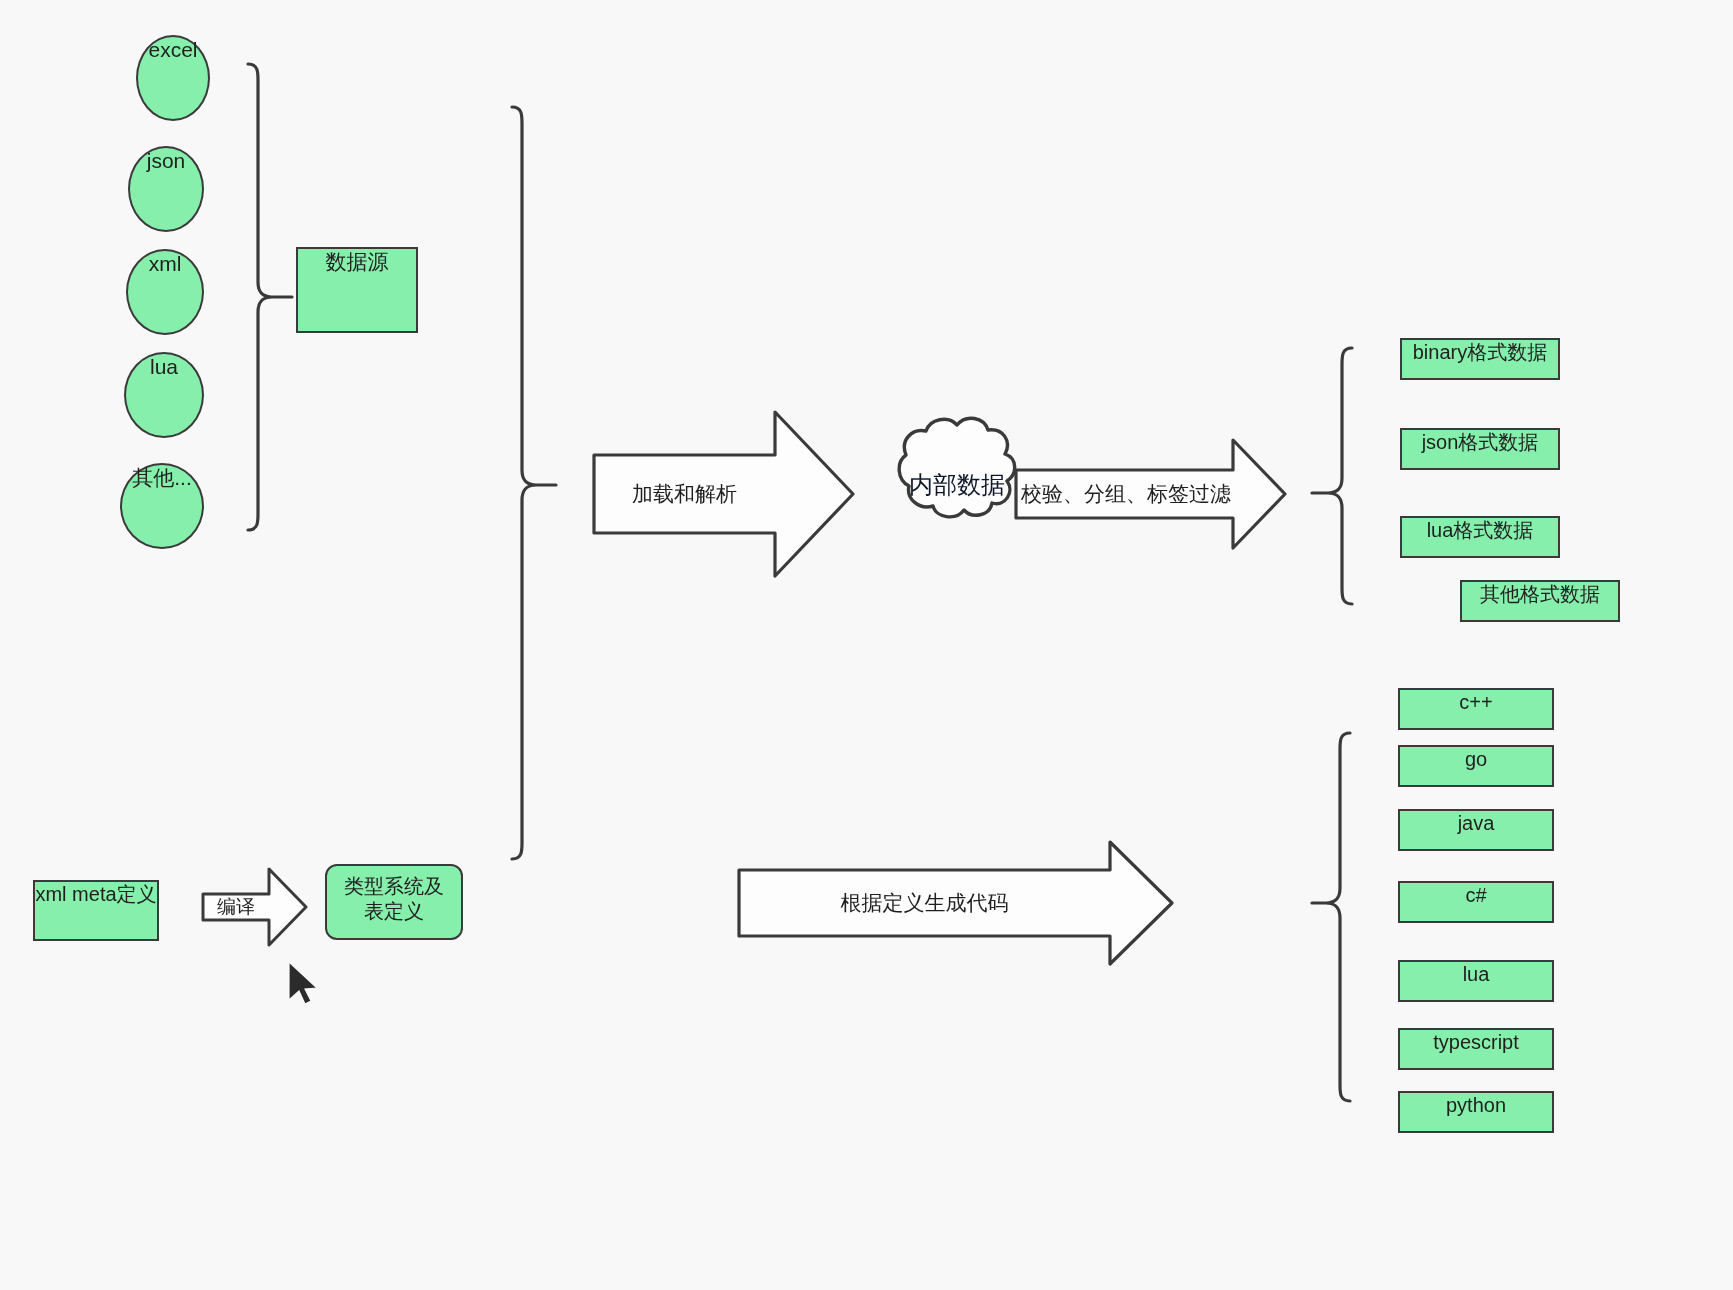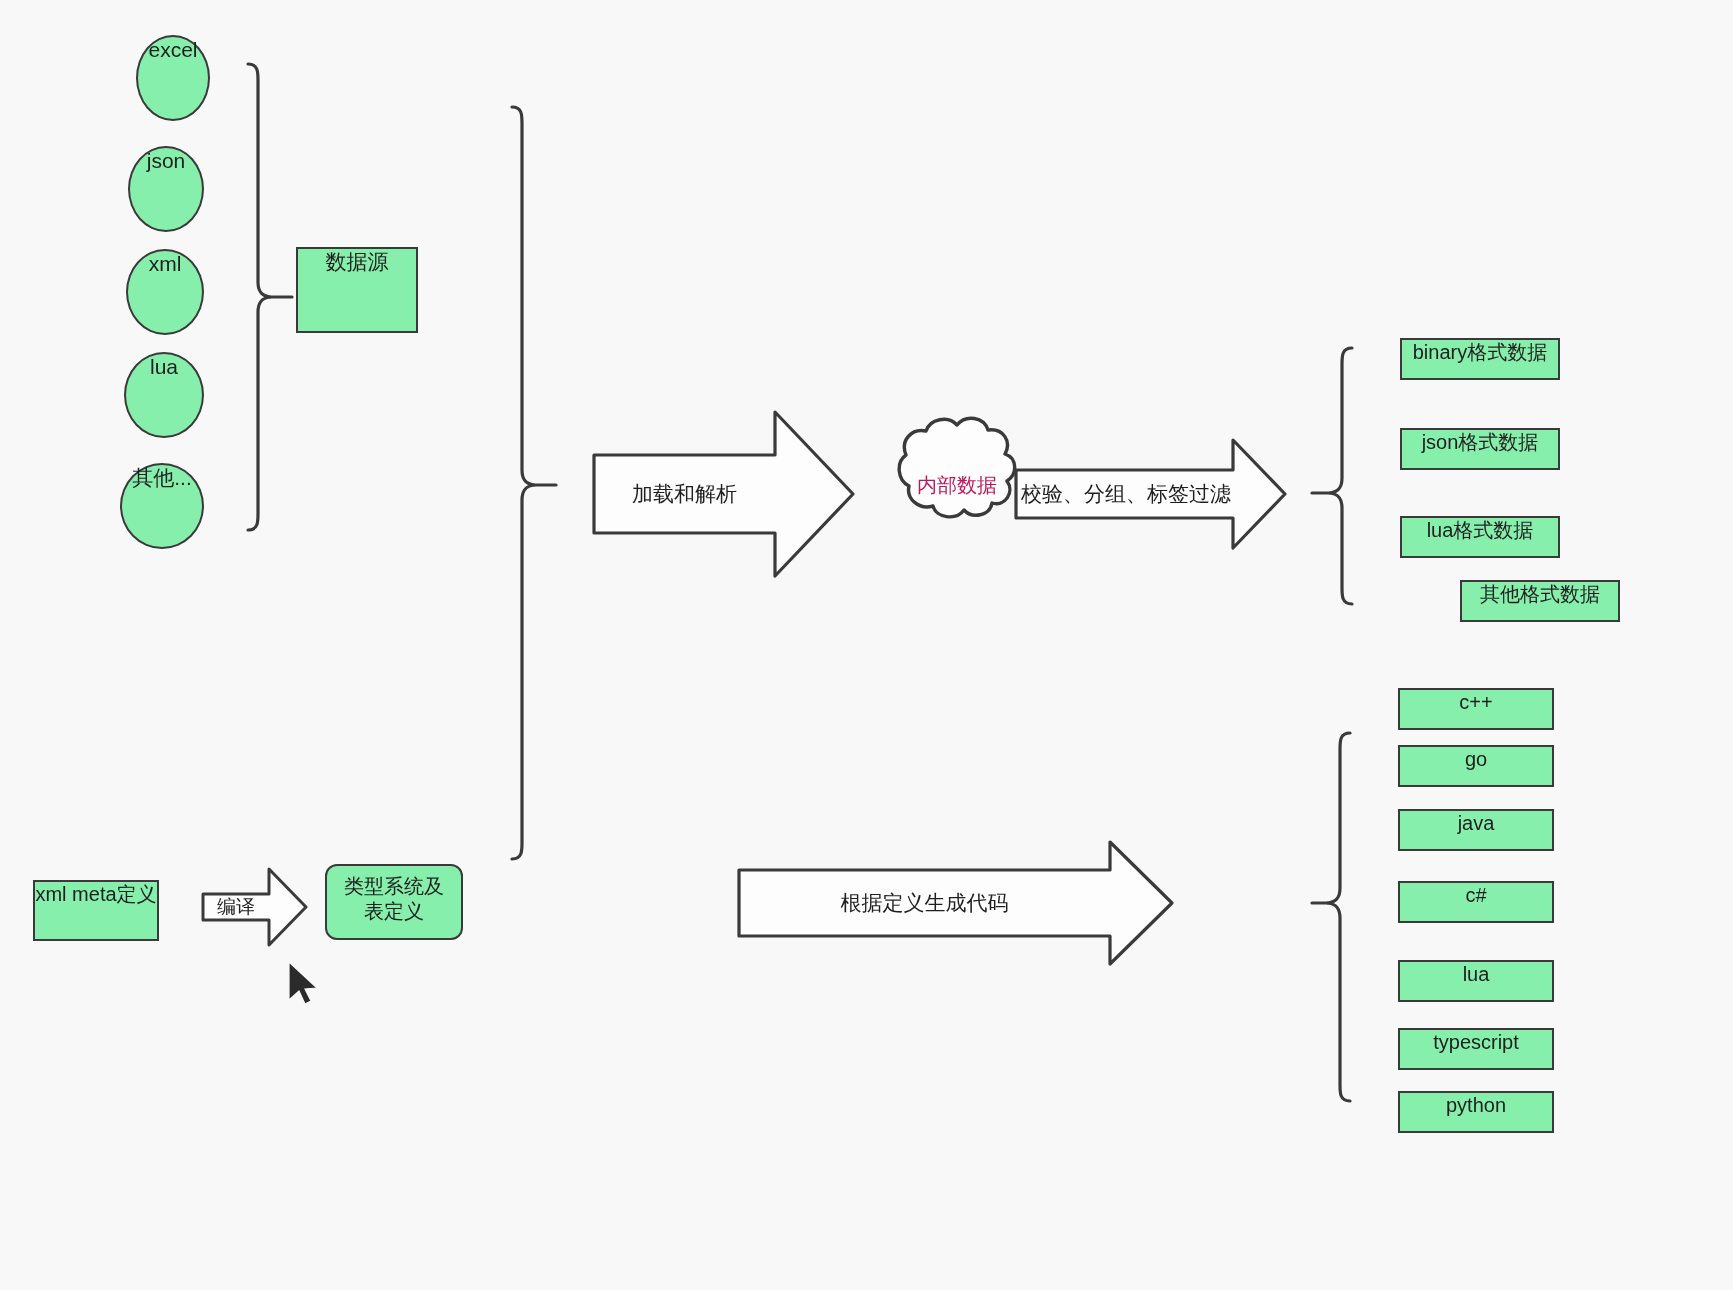--- a/index.html
+++ b/index.html
@@ -53,22 +53,22 @@
     justify-content: center;
     font-size: 21px;
     color: #1f1f1f;
     pointer-events: none;
   }
   .cloud-label {
     position: absolute;
     display: flex;
     align-items: center;
     justify-content: center;
-    font-size: 20px;
-    color: #be185d;
+    font-size: 24px;
+    color: #0f172a;
     pointer-events: none;
   }
   .boxlabel-small { font-size: 20px; margin-left: 28px; }
 </style>
 </head>
 <body>
 
 <div id="canvas">
 
   <div class="node ellipse" style="left:136px; top:35px; width:74px; height:86px;">

